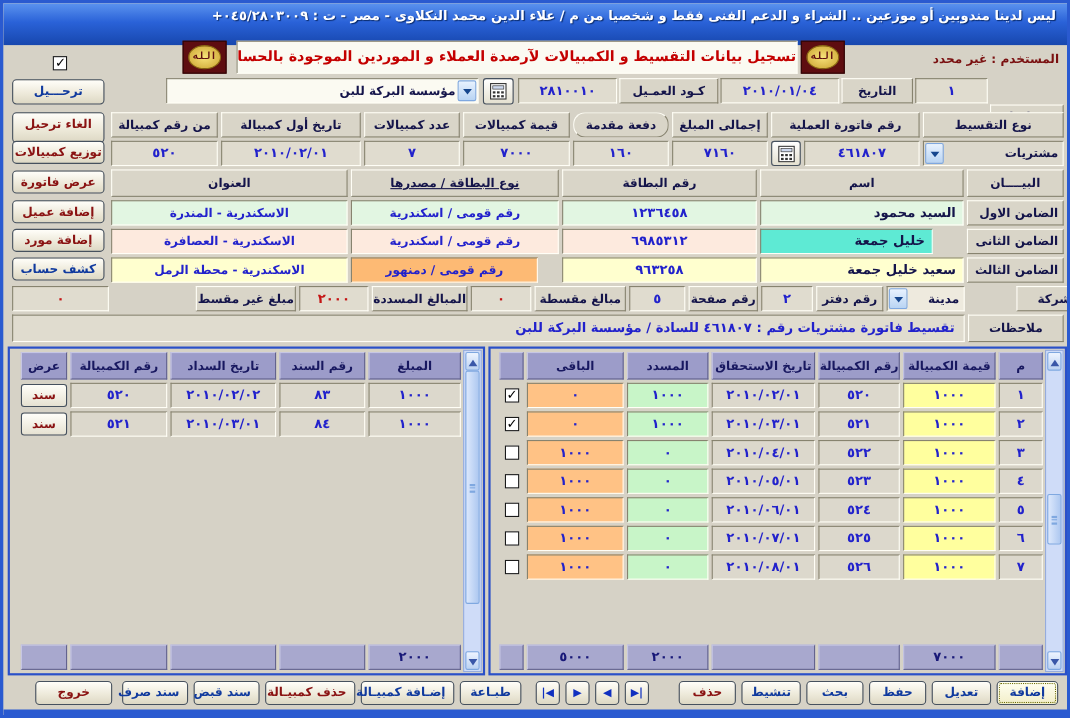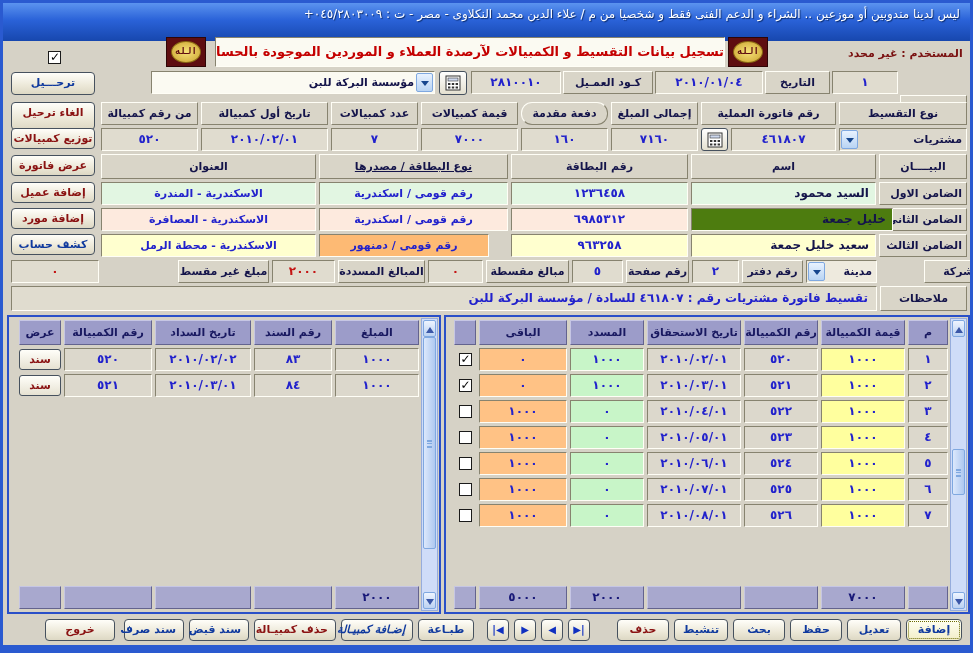--- a/index.html
+++ b/index.html
@@ -2,21 +2,21 @@
 <html lang="ar" dir="rtl"><head>
 <meta charset="utf-8">
 <style>
   html,body{margin:0;padding:0;}
   body{width:973px;height:653px;background:#9a9a9a;font-family:"DejaVu Sans",sans-serif;}
   .window{position:relative;width:973px;height:653px;box-sizing:border-box;
     border:3px solid #2a5ad0;background:#d6d2c6;overflow:hidden;direction:rtl;}
   
   .titlebar{position:absolute;top:0;left:0;right:0;height:38px;
     background:linear-gradient(180deg,#5b93ef 0%,#2a62d8 45%,#1747ae 100%);
-    color:#fff;font-weight:normal;font-size:12px;line-height:22px;
+    color:#fff;font-weight:bold;font-size:12px;line-height:22px;
     padding:0 10px;white-space:nowrap;overflow:hidden;
     text-shadow:1px 1px 1px #0a2a6a;}
   
   .lbl{position:absolute;box-sizing:border-box;height:23px;background:#d9d5c8;
     border:1px solid;border-color:#fffef6 #87836f #87836f #fffef6;
     color:#14144a;font-weight:bold;font-size:11px;text-align:center;
     line-height:21px;white-space:nowrap;overflow:hidden;}
   .val{position:absolute;box-sizing:border-box;height:23px;background:#e0dccf;
     border:1px solid;border-color:#87836f #fffef6 #fffef6 #87836f;
     color:#2222cc;font-weight:bold;font-size:12px;text-align:center;
@@ -211,21 +211,21 @@
   <div class="btn maroon" style="left:8px;top:152px;width:84px;height:21px;">عرض فاتورة</div>
 
   <div class="lbl" style="left:876px;top:179px;width:88px;text-align:right;padding-left:2px;padding-right:4px;">الضامن الاول</div>
   <div class="val" style="left:688px;top:179px;width:185px;background:#e2f6e2;color:#14144a;text-align:right;padding-left:2px;padding-right:6px;">السيد محمود</div>
   <div class="val" style="left:508px;top:179px;width:177px;background:#e2f6e2;">١٢٣٦٤٥٨</div>
   <div class="val" style="left:316px;top:179px;width:189px;background:#e2f6e2;font-size:11px;">رقم قومى / اسكندرية</div>
   <div class="val" style="left:98px;top:179px;width:215px;background:#e2f6e2;font-size:11px;">الاسكندرية - المندرة</div>
   <div class="btn maroon" style="left:8px;top:179px;width:84px;height:21px;">إضافة عميل</div>
 
   <div class="lbl" style="left:876px;top:205px;width:88px;text-align:right;padding-left:2px;padding-right:4px;">الضامن الثانى</div>
-  <div class="val" style="left:688px;top:205px;width:202px;background:#4d7c0f;color:#14144a;text-align:right;padding-left:2px;padding-right:6px;">خليل جمعة</div>
+  <div class="val" style="left:688px;top:205px;width:157px;background:#5eead4;color:#14144a;text-align:right;padding-left:2px;padding-right:6px;">خليل جمعة</div>
   <div class="val" style="left:508px;top:205px;width:177px;background:#fdeade;">٦٩٨٥٣١٢</div>
   <div class="val" style="left:316px;top:205px;width:189px;background:#fdeade;font-size:11px;">رقم قومى / اسكندرية</div>
   <div class="val" style="left:98px;top:205px;width:215px;background:#fdeade;font-size:11px;">الاسكندرية - العصافرة</div>
   <div class="btn maroon" style="left:8px;top:205px;width:84px;height:21px;">إضافة مورد</div>
 
   <div class="lbl" style="left:876px;top:231px;width:88px;text-align:right;padding-left:2px;padding-right:4px;">الضامن الثالث</div>
   <div class="val" style="left:688px;top:231px;width:185px;background:#ffffcf;color:#14144a;text-align:right;padding-left:2px;padding-right:6px;">سعيد خليل جمعة</div>
   <div class="val" style="left:508px;top:231px;width:177px;background:#ffffcf;">٩٦٣٢٥٨</div>
   <div class="val" style="left:316px;top:231px;width:170px;background:#fdba74;font-size:11px;">رقم قومى / دمنهور</div>
   <div class="val" style="left:98px;top:231px;width:215px;background:#ffffcf;font-size:11px;">الاسكندرية - محطة الرمل</div>
@@ -399,21 +399,21 @@
     <div class="bbtn" style="width:54px;">تعديل</div>
     <div class="bbtn" style="width:52px;">حفظ</div>
     <div class="bbtn" style="width:52px;">بحث</div>
     <div class="bbtn" style="width:54px;">تنشيط</div>
     <div class="bbtn maroon" style="width:52px;">حذف</div>
     <div class="bbtn nav" style="margin-right:22px;"><span>▶|</span></div>
     <div class="bbtn nav"><span>◀</span></div>
     <div class="bbtn nav"><span>▶</span></div>
     <div class="bbtn nav"><span>|◀</span></div>
     <div class="bbtn" style="width:56px;margin-right:8px;">طبـاعة</div>
-    <div class="bbtn" style="width:72px;font-style:italic;">إضـافة كمبيـالة</div>
+    <div class="bbtn" style="width:85px;">إضـافة كمبيـالة</div>
     <div class="bbtn maroon" style="width:82px;">حذف كمبيـالة</div>
     <div class="bbtn" style="width:60px;">سند قبض</div>
     <div class="bbtn" style="width:60px;">سند صرف</div>
     <div class="bbtn maroon" style="width:70px;margin-right:4px;">خروج</div>
   </div>
 
   <div class="bottomstrip"></div>
 </div>
 
 </body></html>

